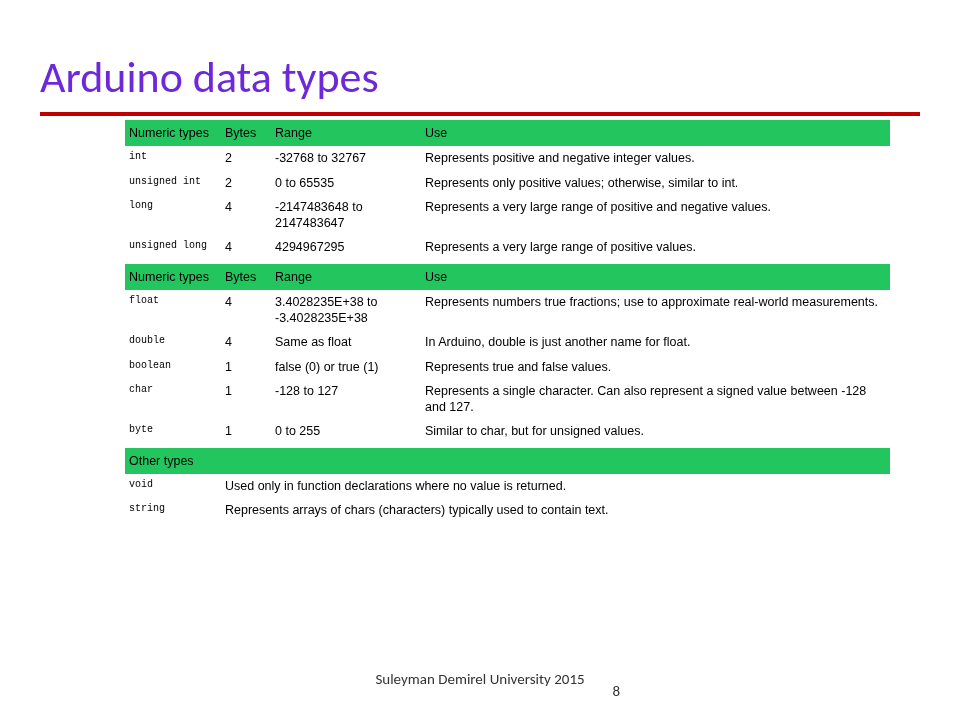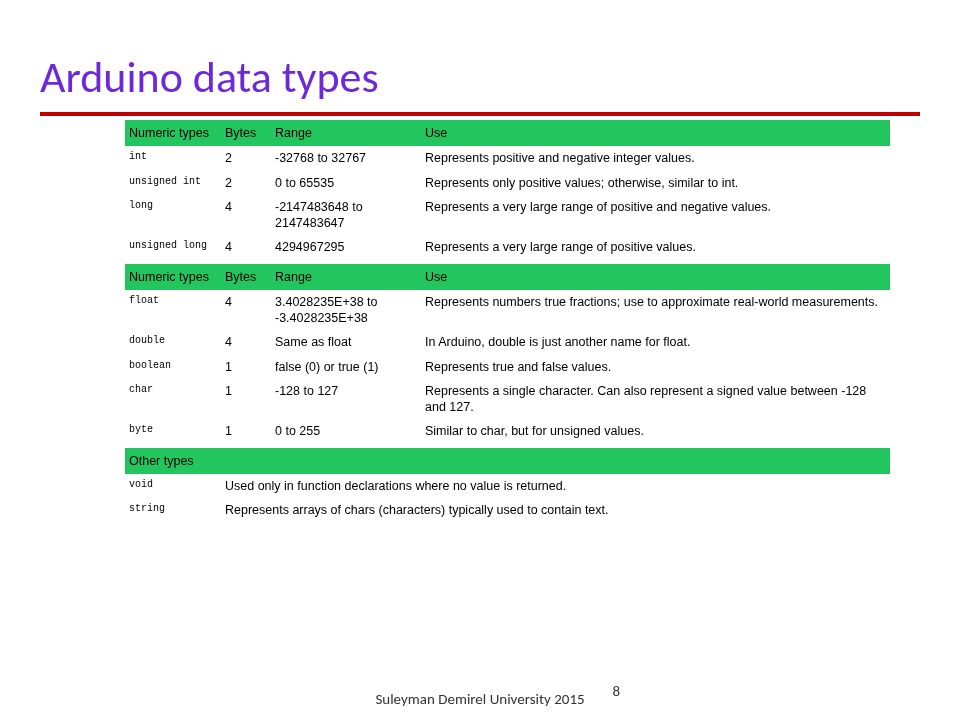--- a/index.html
+++ b/index.html
@@ -50,21 +50,21 @@
     .tbl td:first-child { padding-left: 4px; }
     .col-type { width: 100px; font-family: "Courier New", monospace; font-size: 10px; }
     .col-bytes { width: 50px; font-family: Tahoma, Arial, sans-serif; }
     .col-range { width: 150px; font-family: Tahoma, Arial, sans-serif; }
     .col-use { font-family: Tahoma, Arial, sans-serif; }
     .hdr-row .col-type { font-family: Tahoma, Arial, sans-serif; font-size: 12.5px; }
     .other-span { font-family: Tahoma, Arial, sans-serif; }
     .spacer td { height: 4px; padding: 0; }
     .footer {
       position: absolute;
-      bottom: 12px;
+      bottom: 32px;
       left: 0;
       right: 0;
       text-align: center;
       font-size: 15px;
       font-family: Calibri, Arial, sans-serif;
       color: #333;
     }
     .page-num {
       position: absolute;
       bottom: 20px;

